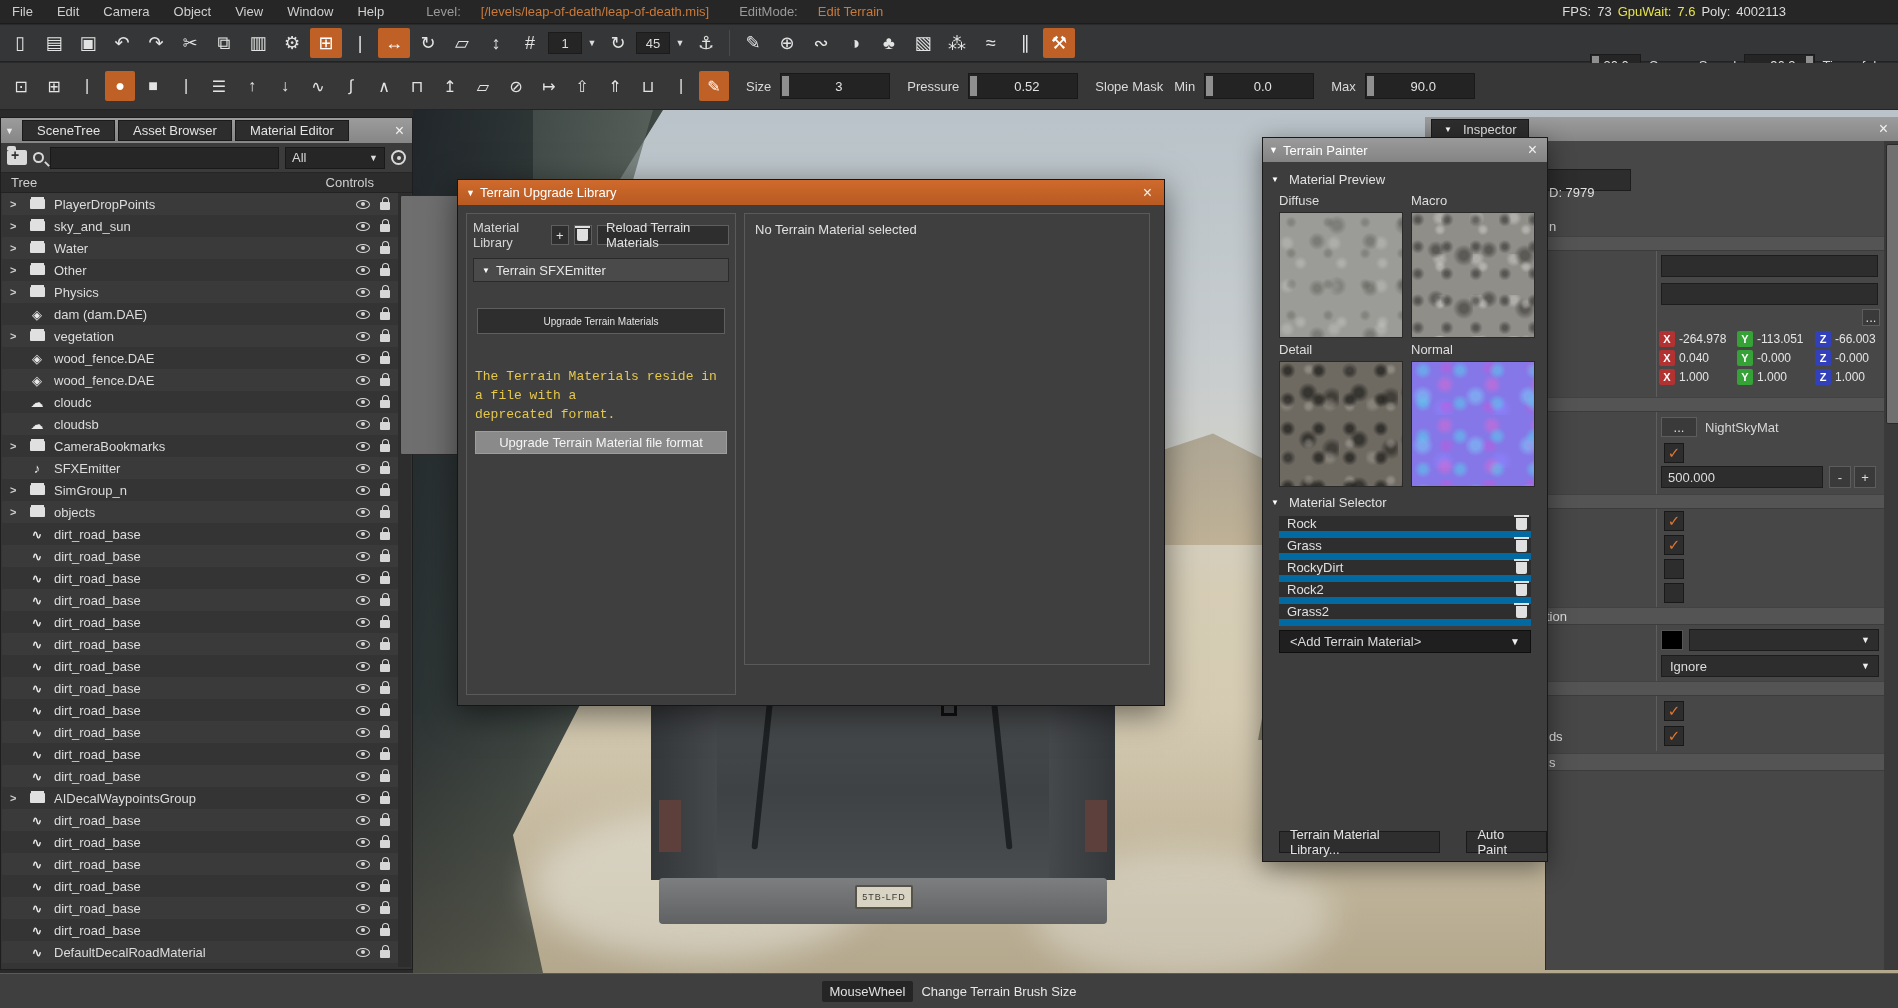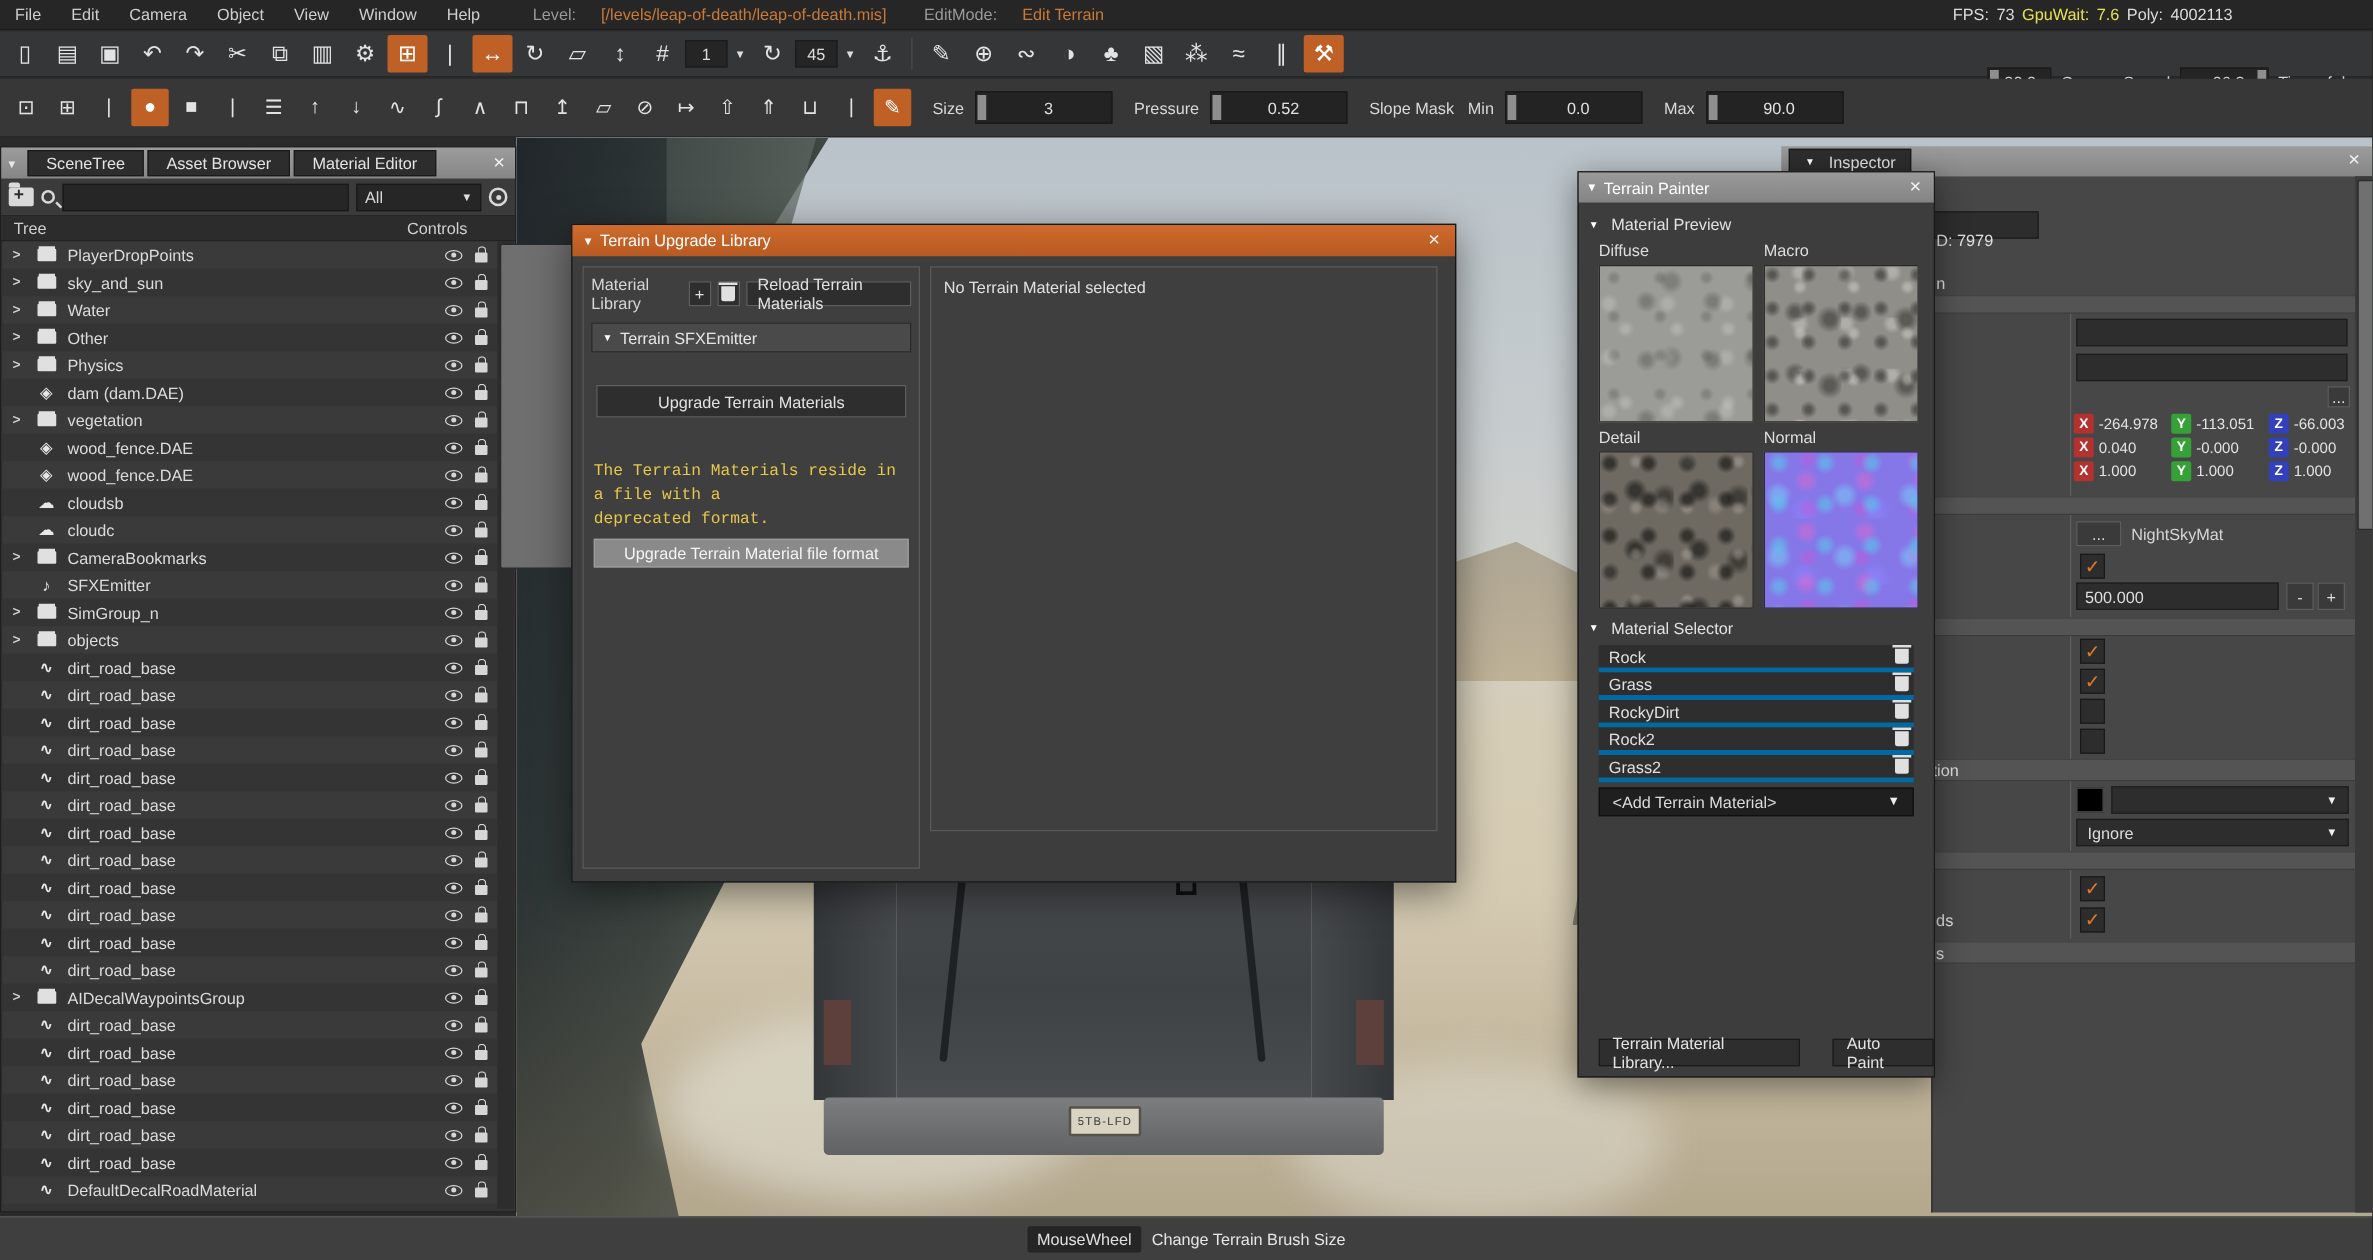--- a/index.html
+++ b/index.html
@@ -104,21 +104,21 @@
   #tml-body { position:absolute; top:25px; left:0; right:0; bottom:0; padding:8px;}
   #tml-left { position:absolute; left:8px; top:8px; width:270px; bottom:10px; border:1px solid #5a5a5a; background:#3f3f3f; padding:6px;}
   #tml-right { position:absolute; left:286px; top:8px; width:406px; height:452px; border:1px solid #5a5a5a; background:#3f3f3f; padding:8px 10px; color:#e0e0e0;}
   .tml-row1 { display:flex; align-items:center; gap:5px;}
   .btn { background:#2e2e2e; border:1px solid #5f5f5f; color:#e2e2e2; display:flex; align-items:center; justify-content:center; cursor:pointer;}
   .btn-sm { width:22px; height:20px;}
   .btn-reload { height:20px; padding:0 8px; margin-left:auto;}
   .trash { width:11px; height:12px; background:#e0e0e0; border-radius:0 0 2px 2px; position:relative; cursor:pointer;}
   .trash::before { content:""; position:absolute; left:-2px; top:-3px; width:15px; height:2px; background:#e0e0e0;}
   .tml-section { margin-top:8px; height:24px; background:#4a4a4a; border:1px solid #2a2a2a; display:flex; align-items:center; padding:0 8px; color:#e6e6e6;}
-  .btn-upgrade { margin:26px 4px 0 4px; height:26px; font-size:13px;}
+  .btn-upgrade { margin:26px 4px 0 4px; height:26px; font-size:10px;}
   .warn { margin:34px 2px 0 2px; color:#e6c84b; line-height:1.45;font-family:Liberation Mono, monospace;}
   .btn-upgrade-format { margin:6px 2px 0 2px; height:23px; background:#8a8a8a; border:1px solid #9d9d9d; color:#f4f4f4;}
 
   
   #tp-panel { left:1262px; top:137px; width:286px; height:725px; background:#3d3d3d; border:1px solid #191919; box-shadow:0 6px 24px rgba(0,0,0,.45);}
   #tp-body { position:absolute; top:24px; left:0; right:0; bottom:0; padding:6px 16px;}
   .tp-sec { display:flex; align-items:center; gap:4px; margin:4px 0 6px -8px; color:#e2e2e2;}
   #tp-grid { display:grid; grid-template-columns:124px 124px; column-gap:8px; row-gap:4px;}
   .thumb-label { color:#dedede; }
   .thumb { width:124px; height:126px; border:1px solid #2a2a2a;}
@@ -128,21 +128,21 @@
   .tex-macro { background:#908e89;
     background-image:radial-gradient(circle at 20% 25%, rgba(30,30,28,.5) 2px, transparent 7px),radial-gradient(circle at 65% 45%, rgba(230,228,222,.4) 2px, transparent 6px),radial-gradient(circle at 45% 75%, rgba(25,25,22,.45) 3px, transparent 9px),radial-gradient(circle at 85% 80%, rgba(40,38,35,.5) 4px, transparent 11px),radial-gradient(circle at 75% 12%, rgba(235,235,230,.35) 3px, transparent 8px);
     background-size:29px 27px,43px 37px,53px 49px,61px 53px,37px 41px;}
   .tex-detail { background:#6e6a62;
     background-image:radial-gradient(circle at 25% 30%, rgba(15,14,12,.6) 3px, transparent 8px),radial-gradient(circle at 70% 20%, rgba(200,195,185,.35) 2px, transparent 6px),radial-gradient(circle at 55% 65%, rgba(10,10,8,.55) 4px, transparent 10px),radial-gradient(circle at 15% 80%, rgba(190,185,175,.3) 3px, transparent 8px),radial-gradient(circle at 88% 70%, rgba(20,18,15,.5) 4px, transparent 11px);
     background-size:31px 29px,41px 37px,51px 47px,43px 53px,59px 51px;}
   .tex-normal { background:#8577e8;
     background-image:radial-gradient(circle at 30% 25%, rgba(90,200,235,.55) 3px, transparent 9px),radial-gradient(circle at 70% 55%, rgba(215,105,210,.55) 3px, transparent 10px),radial-gradient(circle at 20% 70%, rgba(120,220,250,.45) 4px, transparent 11px),radial-gradient(circle at 80% 15%, rgba(190,90,220,.5) 3px, transparent 9px),radial-gradient(circle at 55% 88%, rgba(140,130,255,.6) 4px, transparent 12px);
     background-size:37px 33px,47px 41px,53px 49px,43px 39px,57px 53px;}
   #tp-materials { margin-top:4px;}
-  .mat-row { height:22px; background:#2e2e2e; border-bottom:4px solid #0369a1; display:flex; align-items:center; padding:0 4px 0 8px; color:#e0e0e0; cursor:pointer;}
+  .mat-row { height:22px; background:#2e2e2e; border-bottom:7px solid #0369a1; display:flex; align-items:center; padding:0 4px 0 8px; color:#e0e0e0; cursor:pointer;}
   .mat-row .trash { margin-left:auto;}
   #tp-add { margin-top:4px; height:23px; background:#1f1f1f; border:1px solid #0f0f0f; display:flex; align-items:center; padding:0 10px; color:#dadada; cursor:pointer;}
   #tp-add .dda { margin-left:auto; color:#eee; font-size:10px;}
   #tp-buttons { position:absolute; left:16px; bottom:8px; display:flex; gap:26px;}
   .btn-tp { height:22px; padding:0 10px; background:#2e2e2e; border:1px solid #1a1a1a; color:#e3e3e3;}
 
   
   #insp-tabbar { left:1425px; top:117px; width:473px; height:24px; background:linear-gradient(#9c9c9c,#868686); display:flex; align-items:center; padding:0 6px;}
   #insp-tab { background:#2d2d2d; height:20px; display:flex; align-items:center; gap:5px; padding:0 12px; color:#e3e3e3; border:1px solid #1a1a1a;}
   #insp-body { left:1545px; top:141px; width:353px; height:829px; background:#474747; border-left:1px solid #2a2a2a; overflow:hidden;}
@@ -443,31 +443,31 @@
           <span class="tlabel">wood_fence.DAE</span>
           <span class="rowctl">
             <span class="eye"></span>
             <span class="lock"></span>
           </span>
         </div>
 
         <div class="trow">
           <span class="chev"></span>
           <span class="ticn cloud"></span>
+          <span class="tlabel">cloudc</span>
+          <span class="rowctl">
+            <span class="eye"></span>
+            <span class="lock"></span>
+          </span>
+        </div>
+
+        <div class="trow">
+          <span class="chev"></span>
+          <span class="ticn cloud"></span>
           <span class="tlabel">cloudsb</span>
-          <span class="rowctl">
-            <span class="eye"></span>
-            <span class="lock"></span>
-          </span>
-        </div>
-
-        <div class="trow">
-          <span class="chev"></span>
-          <span class="ticn cloud"></span>
-          <span class="tlabel">cloudc</span>
           <span class="rowctl">
             <span class="eye"></span>
             <span class="lock"></span>
           </span>
         </div>
 
         <div class="trow">
           <span class="chev">&gt;</span>
           <span class="ticn folder"></span>
           <span class="tlabel">CameraBookmarks</span>

